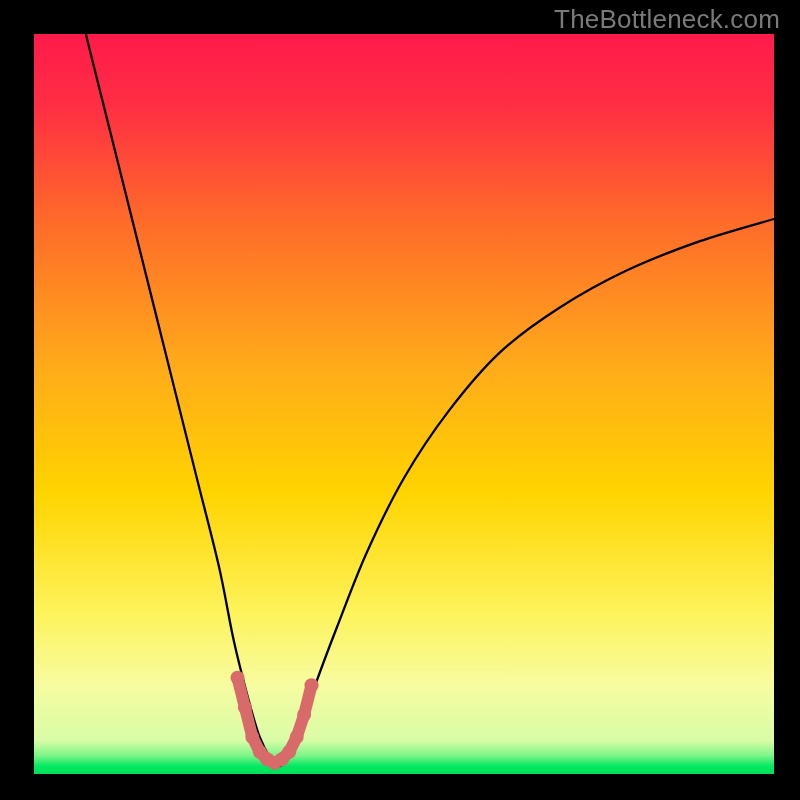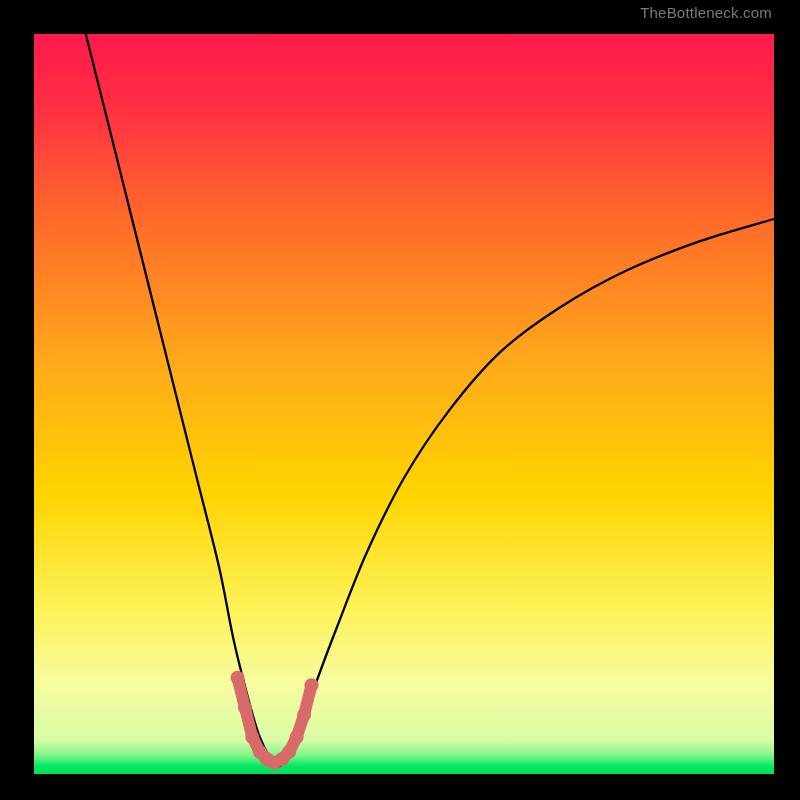--- a/index.html
+++ b/index.html
@@ -15,23 +15,23 @@
     position: absolute;
     top: 0;
     left: 0;
     width: 800px;
     height: 800px;
     background: #000;
   }
   .watermark {
     position: absolute;
     top: 4px;
-    right: 28px;
+    right: 20px;
     color: #7a7a7a;
-    font-size: 15px;
+    font-size: 26px;
     font-weight: 400;
     letter-spacing: 0.2px;
     user-select: none;
   }
   svg {
     position: absolute;
     top: 0;
     left: 0;
   }
 </style>

